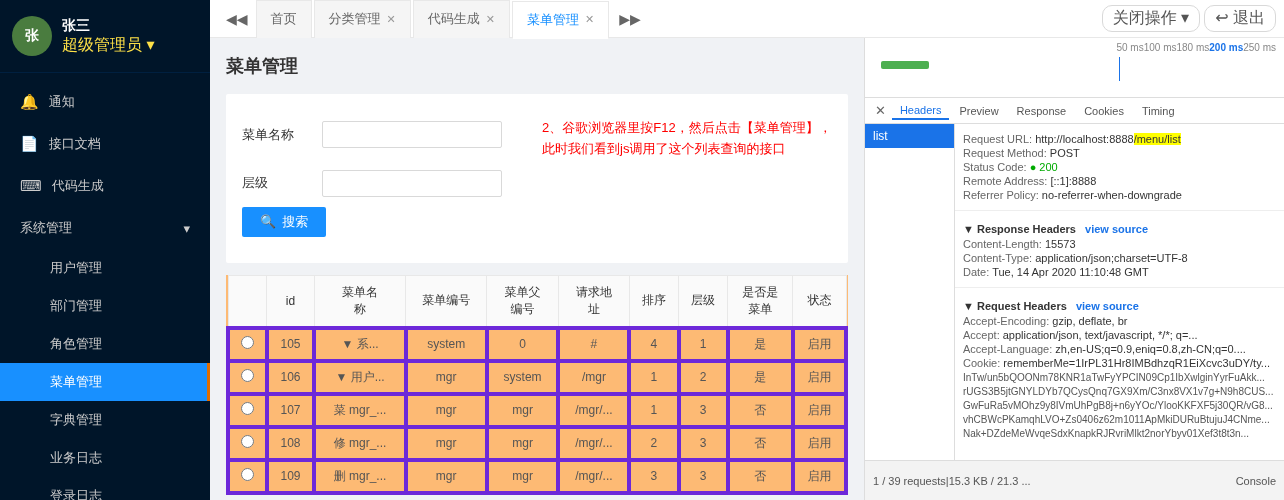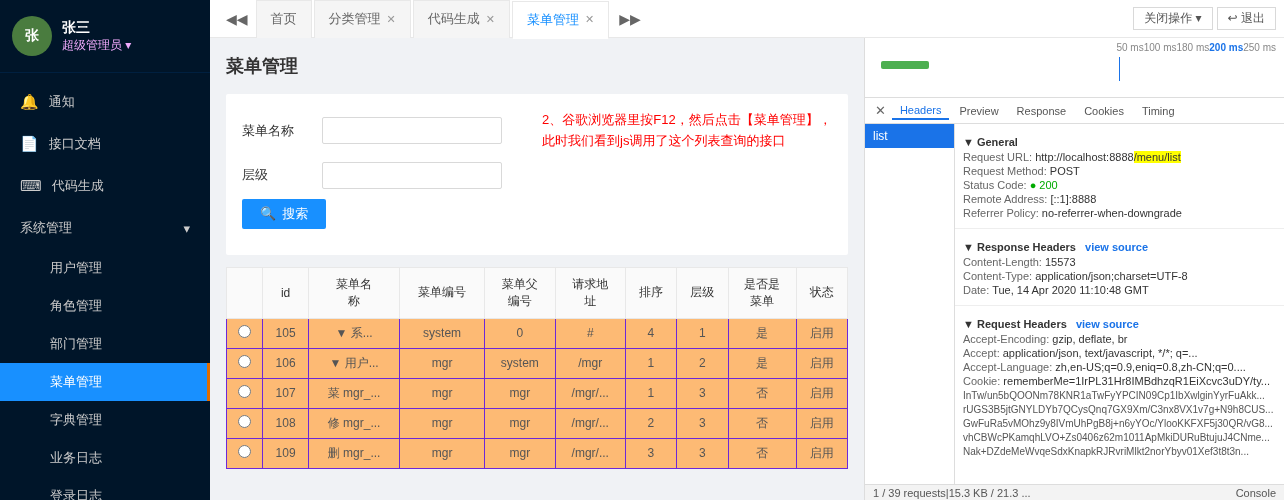--- a/index.html
+++ b/index.html
@@ -4,61 +4,61 @@
   <style>
     * { box-sizing: border-box; margin: 0; padding: 0; }
     body { font-family: 'Microsoft YaHei', Arial, sans-serif; font-size: 13px; display: flex; height: 500px; overflow: hidden; background: #f0f2f5; }
 
     
     .sidebar { width: 210px; background: #001529; color: #fff; display: flex; flex-direction: column; flex-shrink: 0; }
     .sidebar-header { padding: 16px 12px; display: flex; align-items: center; gap: 10px; border-bottom: 1px solid #002040; }
     .sidebar-avatar { width: 40px; height: 40px; border-radius: 50%; background: #4a7c3f; display: flex; align-items: center; justify-content: center; font-size: 14px; font-weight: bold; color: #fff; flex-shrink: 0; }
     .sidebar-user-info { display: flex; flex-direction: column; }
     .sidebar-username { font-size: 14px; font-weight: bold; }
-    .sidebar-role { font-size: 12px; color: #f0abfc; cursor: pointer; }
+    .sidebar-role { font-size: 16px; color: #fde047; cursor: pointer; }
     .sidebar-nav { flex: 1; overflow-y: auto; padding-top: 8px; }
     .nav-item { display: flex; align-items: center; gap: 10px; padding: 12px 20px; cursor: pointer; color: #ccc; font-size: 13px; transition: background 0.2s; }
     .nav-item .nav-icon { font-size: 15px; }
     .nav-group-title { display: flex; align-items: center; justify-content: space-between; padding: 12px 20px; cursor: pointer; color: #ccc; font-size: 13px; }
     .nav-sub-item { padding: 10px 20px 10px 50px; cursor: pointer; color: #ccc; font-size: 13px; }
     .nav-sub-item.active { background: #1890ff; color: #fff; border-right: 3px solid #fff; }
 
     
     .main-area { flex: 1; display: flex; flex-direction: column; overflow: hidden; }
 
     
     .tab-bar { background: #fff; border-bottom: 1px solid #e8e8e8; display: flex; align-items: center; padding: 0 8px; height: 38px; flex-shrink: 0; }
     .tab-nav-btn { background: none; border: none; cursor: pointer; padding: 4px 8px; color: #666; font-size: 14px; }
     .tab { display: flex; align-items: center; gap: 6px; padding: 0 14px; height: 38px; border: 1px solid #e8e8e8; border-bottom: none; cursor: pointer; color: #666; font-size: 13px; background: #f5f5f5; margin-right: 2px; }
     .tab.active { background: #fff; color: #1890ff; border-bottom: 1px solid #fff; position: relative; top: 1px; }
     .tab-close { font-size: 11px; color: #999; cursor: pointer; }
     .tab-actions { margin-left: auto; display: flex; gap: 4px; }
-    .tab-action-btn { background: none; border: 1px solid #d9d9d9; padding: 2px 10px; cursor: pointer; font-size: 12px; border-radius: 0; color: #555; }
+    .tab-action-btn { background: none; border: 1px solid #d9d9d9; padding: 2px 10px; cursor: pointer; font-size: 16px; border-radius: 10px; color: #555; }
 
     
     .content-split { flex: 1; display: flex; overflow: hidden; }
 
     
     .page-content { flex: 1; padding: 16px; overflow-y: auto; background: #f0f2f5; }
     .page-title { font-size: 18px; font-weight: bold; margin-bottom: 16px; color: #333; }
 
     
     .search-form { background: #fff; padding: 16px; margin-bottom: 12px; border-radius: 2px; }
     .form-row { display: flex; align-items: center; gap: 20px; margin-bottom: 10px; }
     .form-label { color: #333; font-size: 13px; min-width: 60px; }
     .form-input { border: 1px solid #d9d9d9; padding: 5px 10px; font-size: 13px; border-radius: 2px; width: 180px; outline: none; }
     .search-btn { background: #1890ff; color: #fff; border: none; padding: 6px 18px; border-radius: 2px; cursor: pointer; font-size: 13px; display: flex; align-items: center; gap: 6px; }
 
     
-    .annotation { color: #f00; font-size: 13px; line-height: 1.6; margin-left: 20px; }
+    .annotation { color: #f00; font-size: 13px; line-height: 1.6; margin-left: 20px; margin-top: 8px; }
 
     
     .data-table { width: 100%; border-collapse: collapse; background: #fdba74; font-size: 12px; }
     .data-table th { background: #fafafa; border: 1px solid #e8e8e8; padding: 8px 6px; text-align: center; color: #333; font-weight: 500; }
-    .data-table td { border: 1px solid #6d28d9; padding: 6px; text-align: center; color: #555; }
+    .data-table td { border: 4px solid #6d28d9; padding: 6px; text-align: center; color: #555; }
     input[type=radio] { cursor: pointer; }
 
     
     .devtools-panel { width: 420px; background: #fff; border-left: 1px solid #ddd; display: flex; flex-direction: column; flex-shrink: 0; overflow: hidden; }
     .devtools-timeline { height: 60px; background: #fff; border-bottom: 1px solid #ddd; position: relative; padding: 4px 8px; }
     .timeline-ruler { display: flex; justify-content: flex-end; font-size: 10px; color: #888; margin-bottom: 4px; }
     .timeline-bar-area { position: relative; height: 20px; }
     .timeline-bar { position: absolute; height: 8px; top: 4px; background: #4caf50; border-radius: 2px; }
     .devtools-content { display: flex; flex: 1; overflow: hidden; }
     .devtools-list { width: 90px; border-right: 1px solid #ddd; overflow-y: auto; }
@@ -72,21 +72,21 @@
     .detail-row span.val { color: #333; }
     .detail-row span.val.highlight { background: #ff0; }
     .detail-row span.status-200 { color: #0a0; }
     .detail-divider { border: none; border-top: 1px solid #eee; margin: 4px 0; }
     .view-source-link { color: #1a73e8; font-size: 11px; cursor: pointer; margin-left: 6px; }
 
     .devtools-tabs-row { display: flex; align-items: center; border-bottom: 1px solid #ddd; padding: 0 6px; height: 26px; gap: 2px; }
     .dtab { font-size: 11px; padding: 2px 8px; cursor: pointer; color: #555; }
     .dtab.active { border-bottom: 2px solid #1a73e8; color: #1a73e8; }
     .dx-btn { background: none; border: none; cursor: pointer; font-size: 13px; color: #666; padding: 0 4px; }
-    .console-bar { height: 16px; background: #f3f3f3; border-top: 1px solid #ddd; display: flex; align-items: center; padding: 0 8px; font-size: 11px; color: #555; }
+    .console-bar { height: 40px; background: #f3f3f3; border-top: 1px solid #ddd; display: flex; align-items: center; padding: 0 8px; font-size: 11px; color: #555; }
   </style>
 </head>
 <body>
 
 <div class="sidebar">
   <div class="sidebar-header">
     <div class="sidebar-avatar">
       <span>张</span>
     </div>
     <div class="sidebar-user-info">
@@ -105,22 +105,22 @@
     </div>
     <div class="nav-item">
       <span class="nav-icon">⌨</span>
       <span>代码生成</span>
     </div>
     <div class="nav-group-title">
       <span>系统管理</span>
       <span>▾</span>
     </div>
     <div class="nav-sub-item">用户管理</div>
+    <div class="nav-sub-item">部门管理</div>
     <div class="nav-sub-item">角色管理</div>
-    <div class="nav-sub-item">部门管理</div>
     <div class="nav-sub-item active" style="background:#1890ff;color:#fff;border-right:3px solid #e06c00;">菜单管理</div>
     <div class="nav-sub-item">字典管理</div>
     <div class="nav-sub-item">业务日志</div>
     <div class="nav-sub-item">登录日志</div>
   </nav>
 </div>
 
 <div class="main-area">
 
   <div class="tab-bar">
@@ -280,21 +280,20 @@
         <div class="dtab">Timing</div>
       </div>
 
       <div class="devtools-content">
         <div class="devtools-list">
           <div class="devtools-list-item selected">list</div>
         </div>
         <div class="devtools-detail">
 
           <div class="detail-section">
-            <div class="detail-section-title">▼ General</div>
             <div class="detail-row">
               <span class="key">Request URL: </span>
               <span class="val">http://localhost:8888</span><span class="val highlight">/menu/list</span>
             </div>
             <div class="detail-row">
               <span class="key">Request Method: </span>
               <span class="val">POST</span>
             </div>
             <div class="detail-row">
               <span class="key">Status Code: </span>

